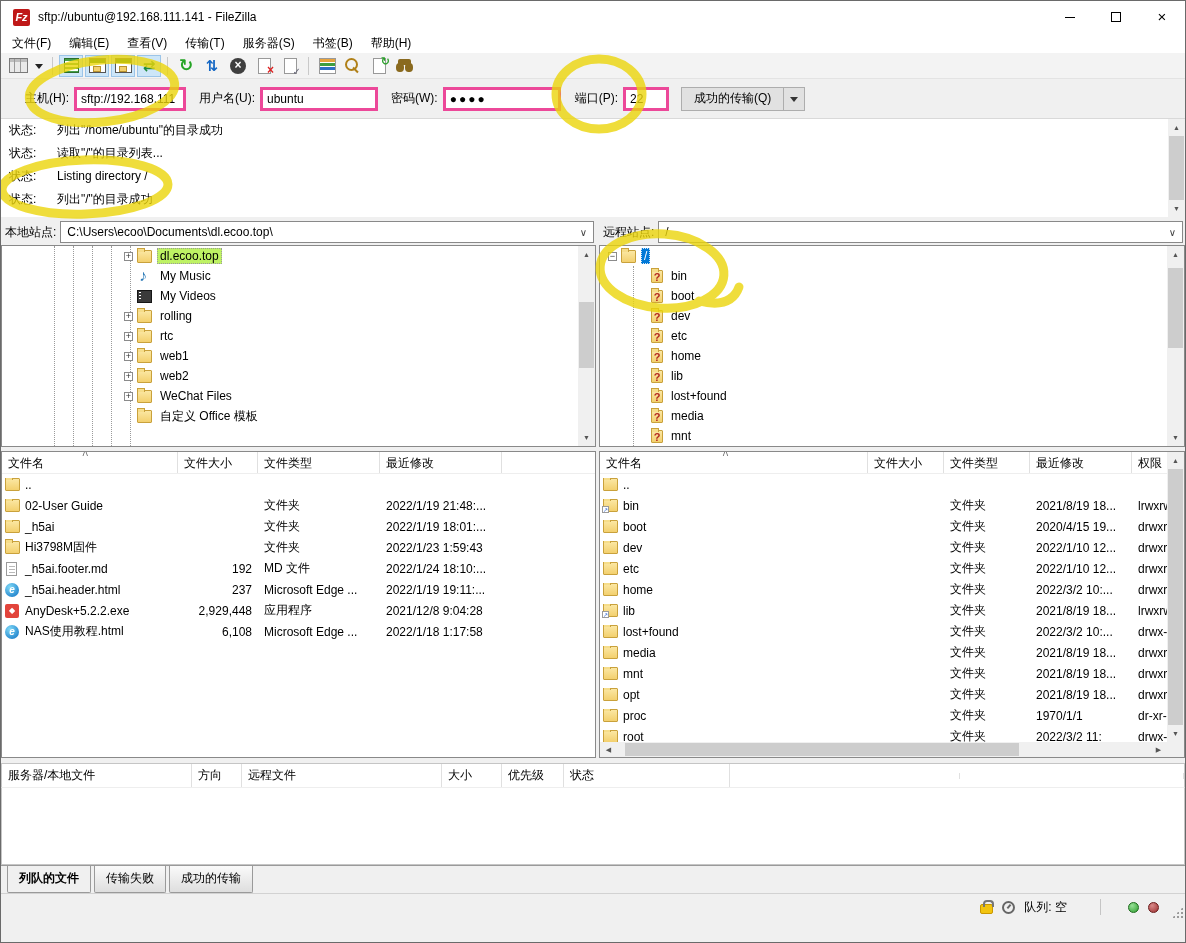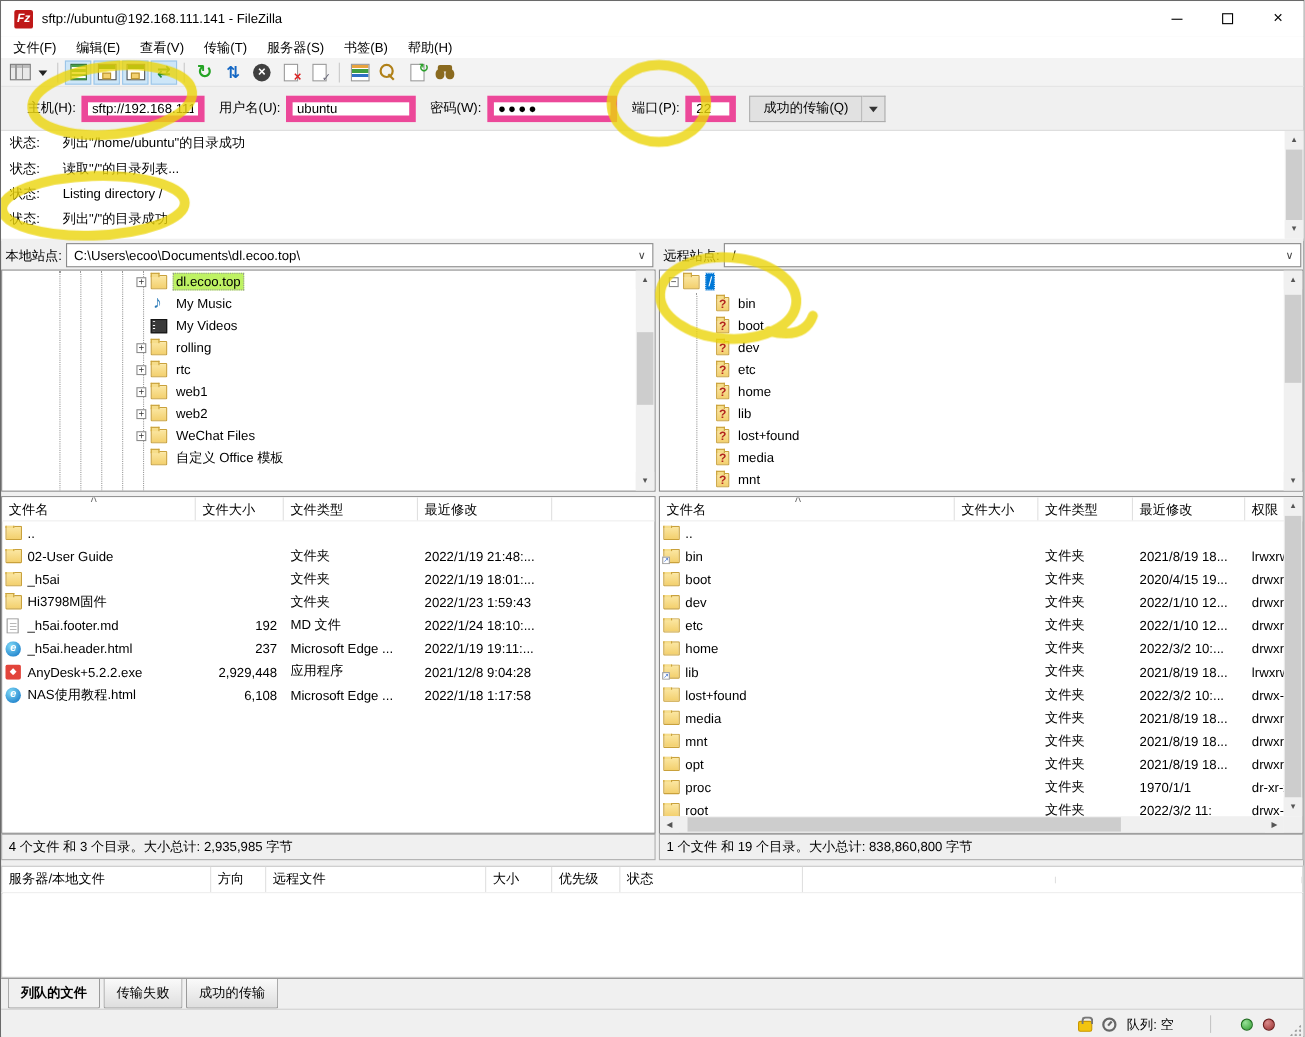--- a/index.html
+++ b/index.html
@@ -38,21 +38,21 @@
 .t-reconnect-icon::after{content:"✓";position:absolute;right:1px;bottom:0;color:#667;font-weight:bold;font-size:10px}
 .t-directory-comparison-icon::before{content:"";width:15px;height:14px;border:1px solid #999;background:linear-gradient(180deg,#e8a33d 0 3px,#fff 3px 4px,#3f9e3f 4px 7px,#fff 7px 8px,#2f6fc4 8px 11px,#fff 11px 14px)}
 .t-find-files-icon::before{content:"";width:9px;height:9px;border:2px solid #b08018;border-radius:50%;position:absolute;left:4px;top:3px}
 .t-find-files-icon::after{content:"";width:7px;height:2px;background:#b08018;transform:rotate(45deg);position:absolute;left:11px;top:14px}
 .t-synchronized-browsing-icon::after{content:"↻";position:absolute;right:1px;top:0;color:#2aa02a;font-weight:bold;font-size:11px}
 .t-search-icon::before{content:"";width:8px;height:9px;background:#8a6a1f;border-radius:45%;position:absolute;left:3px;top:8px;box-shadow:9px 0 0 #8a6a1f}
 .t-search-icon::after{content:"";position:absolute;top:4px;left:5px;width:13px;height:6px;background:#8a6a1f;border-radius:2px}
 
 #quickbar{height:40px;display:flex;align-items:center;padding-left:24px;flex:none;background:#f0f0f0;border-bottom:1px solid #d9d9d9}
 #quickbar label{margin-right:5px}
-#quickbar input{height:24px;border:6px solid #ec4899;padding:0 4px;font-size:12px;background:#fff}
+#quickbar input{height:24px;border:3px solid #ec4899;padding:0 4px;font-size:12px;background:#fff}
 #host-input{width:112px;margin-right:13px}
 #user-input{width:118px;margin-right:13px}
 #pass-input{width:118px;margin-right:14px;font-size:9px;letter-spacing:2px}
 #port-input{width:46px;margin-right:12px}
 #connect-btn{height:24px;padding:0 12px;background:#e1e1e1;border:1px solid #adadad;font-size:12px}
 #connect-dd{width:21px;height:24px;background:#e1e1e1;border:1px solid #adadad;border-left:none;display:flex;align-items:center;justify-content:center}
 #connect-dd::before{content:"";border:4px solid transparent;border-top:5px solid #333;margin-top:5px}
 
 #log{height:98px;background:#fff;position:relative;flex:none;overflow:hidden}
 .log-line{height:23px;line-height:23px;padding-left:8px;white-space:nowrap}
@@ -605,24 +605,20 @@
           <div class="track">
               <div class="sb-thumb"></div>
             </div>
           <div class="sb-btn h">▶</div>
         </div>
         <div id="sb-corner"></div>
       </div>
     </div>
   </div>
 
-  <div id="statusrow">
-    <div class="statusbox" id="status-local">4 个文件 和 3 个目录。大小总计: 2,935,985 字节</div>
-    <div class="statusbox" id="status-remote">1 个文件 和 19 个目录。大小总计: 838,860,800 字节</div>
-  </div>
 
   <div class="qsplit"></div>
   <div id="queuehdr">
       <div class="hcell">服务器/本地文件</div>
       <div class="hcell">方向</div>
       <div class="hcell">远程文件</div>
       <div class="hcell r">大小</div>
       <div class="hcell">优先级</div>
       <div class="hcell">状态</div>
       <div class="hcell"></div>

